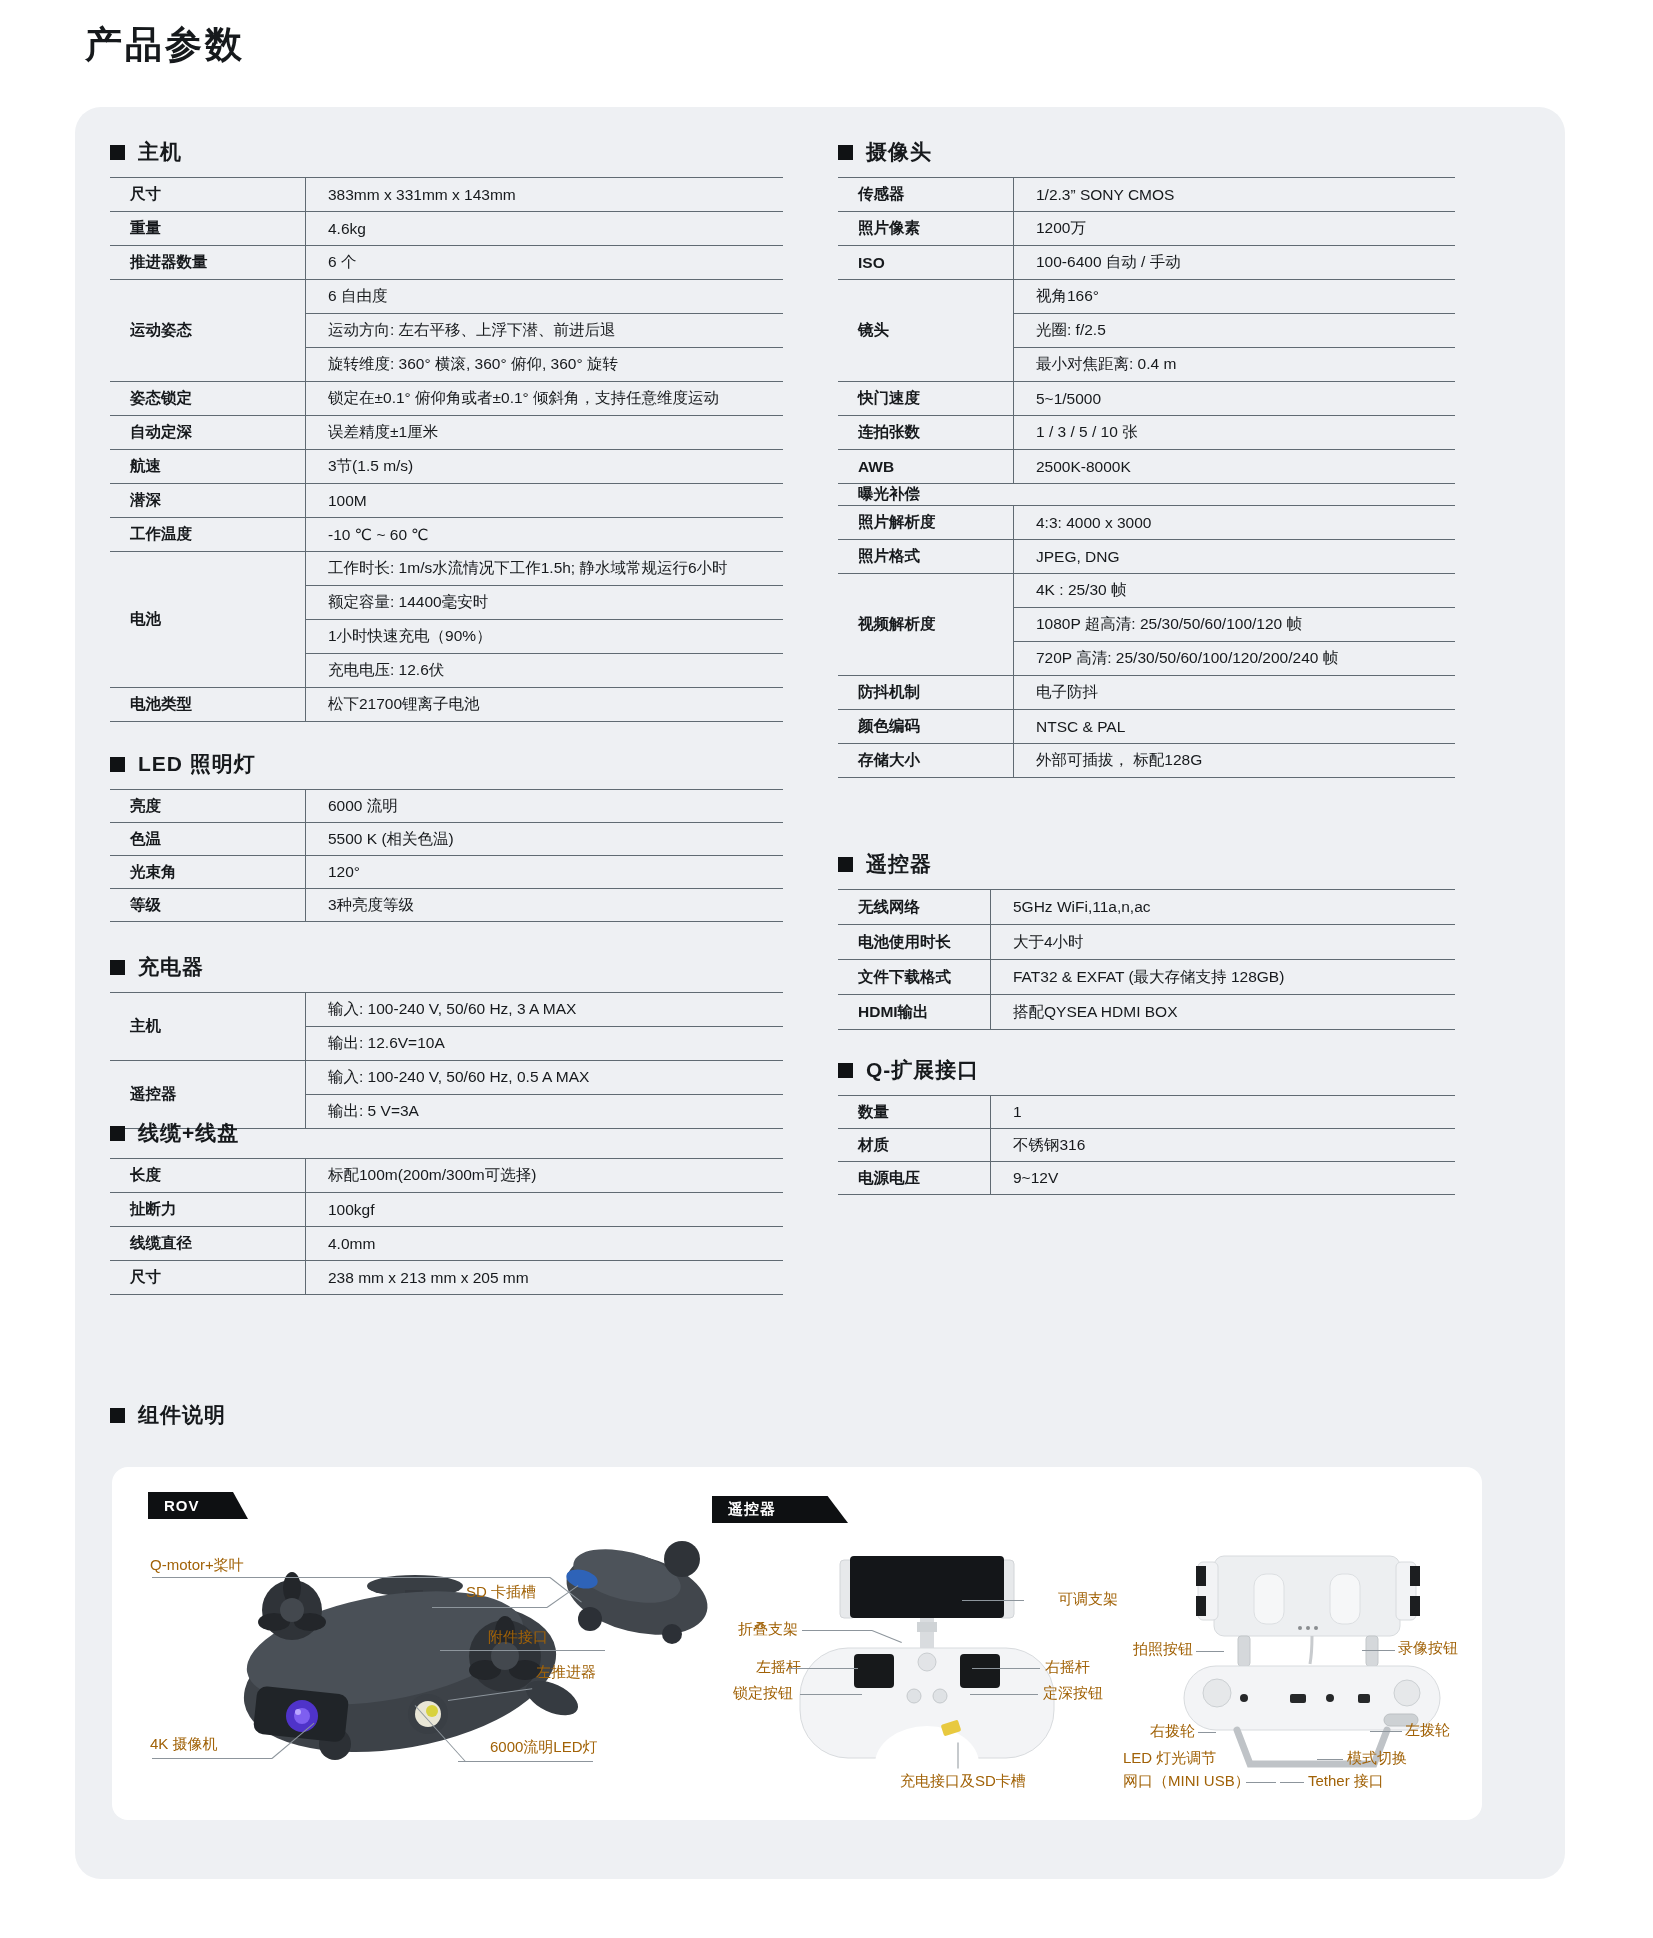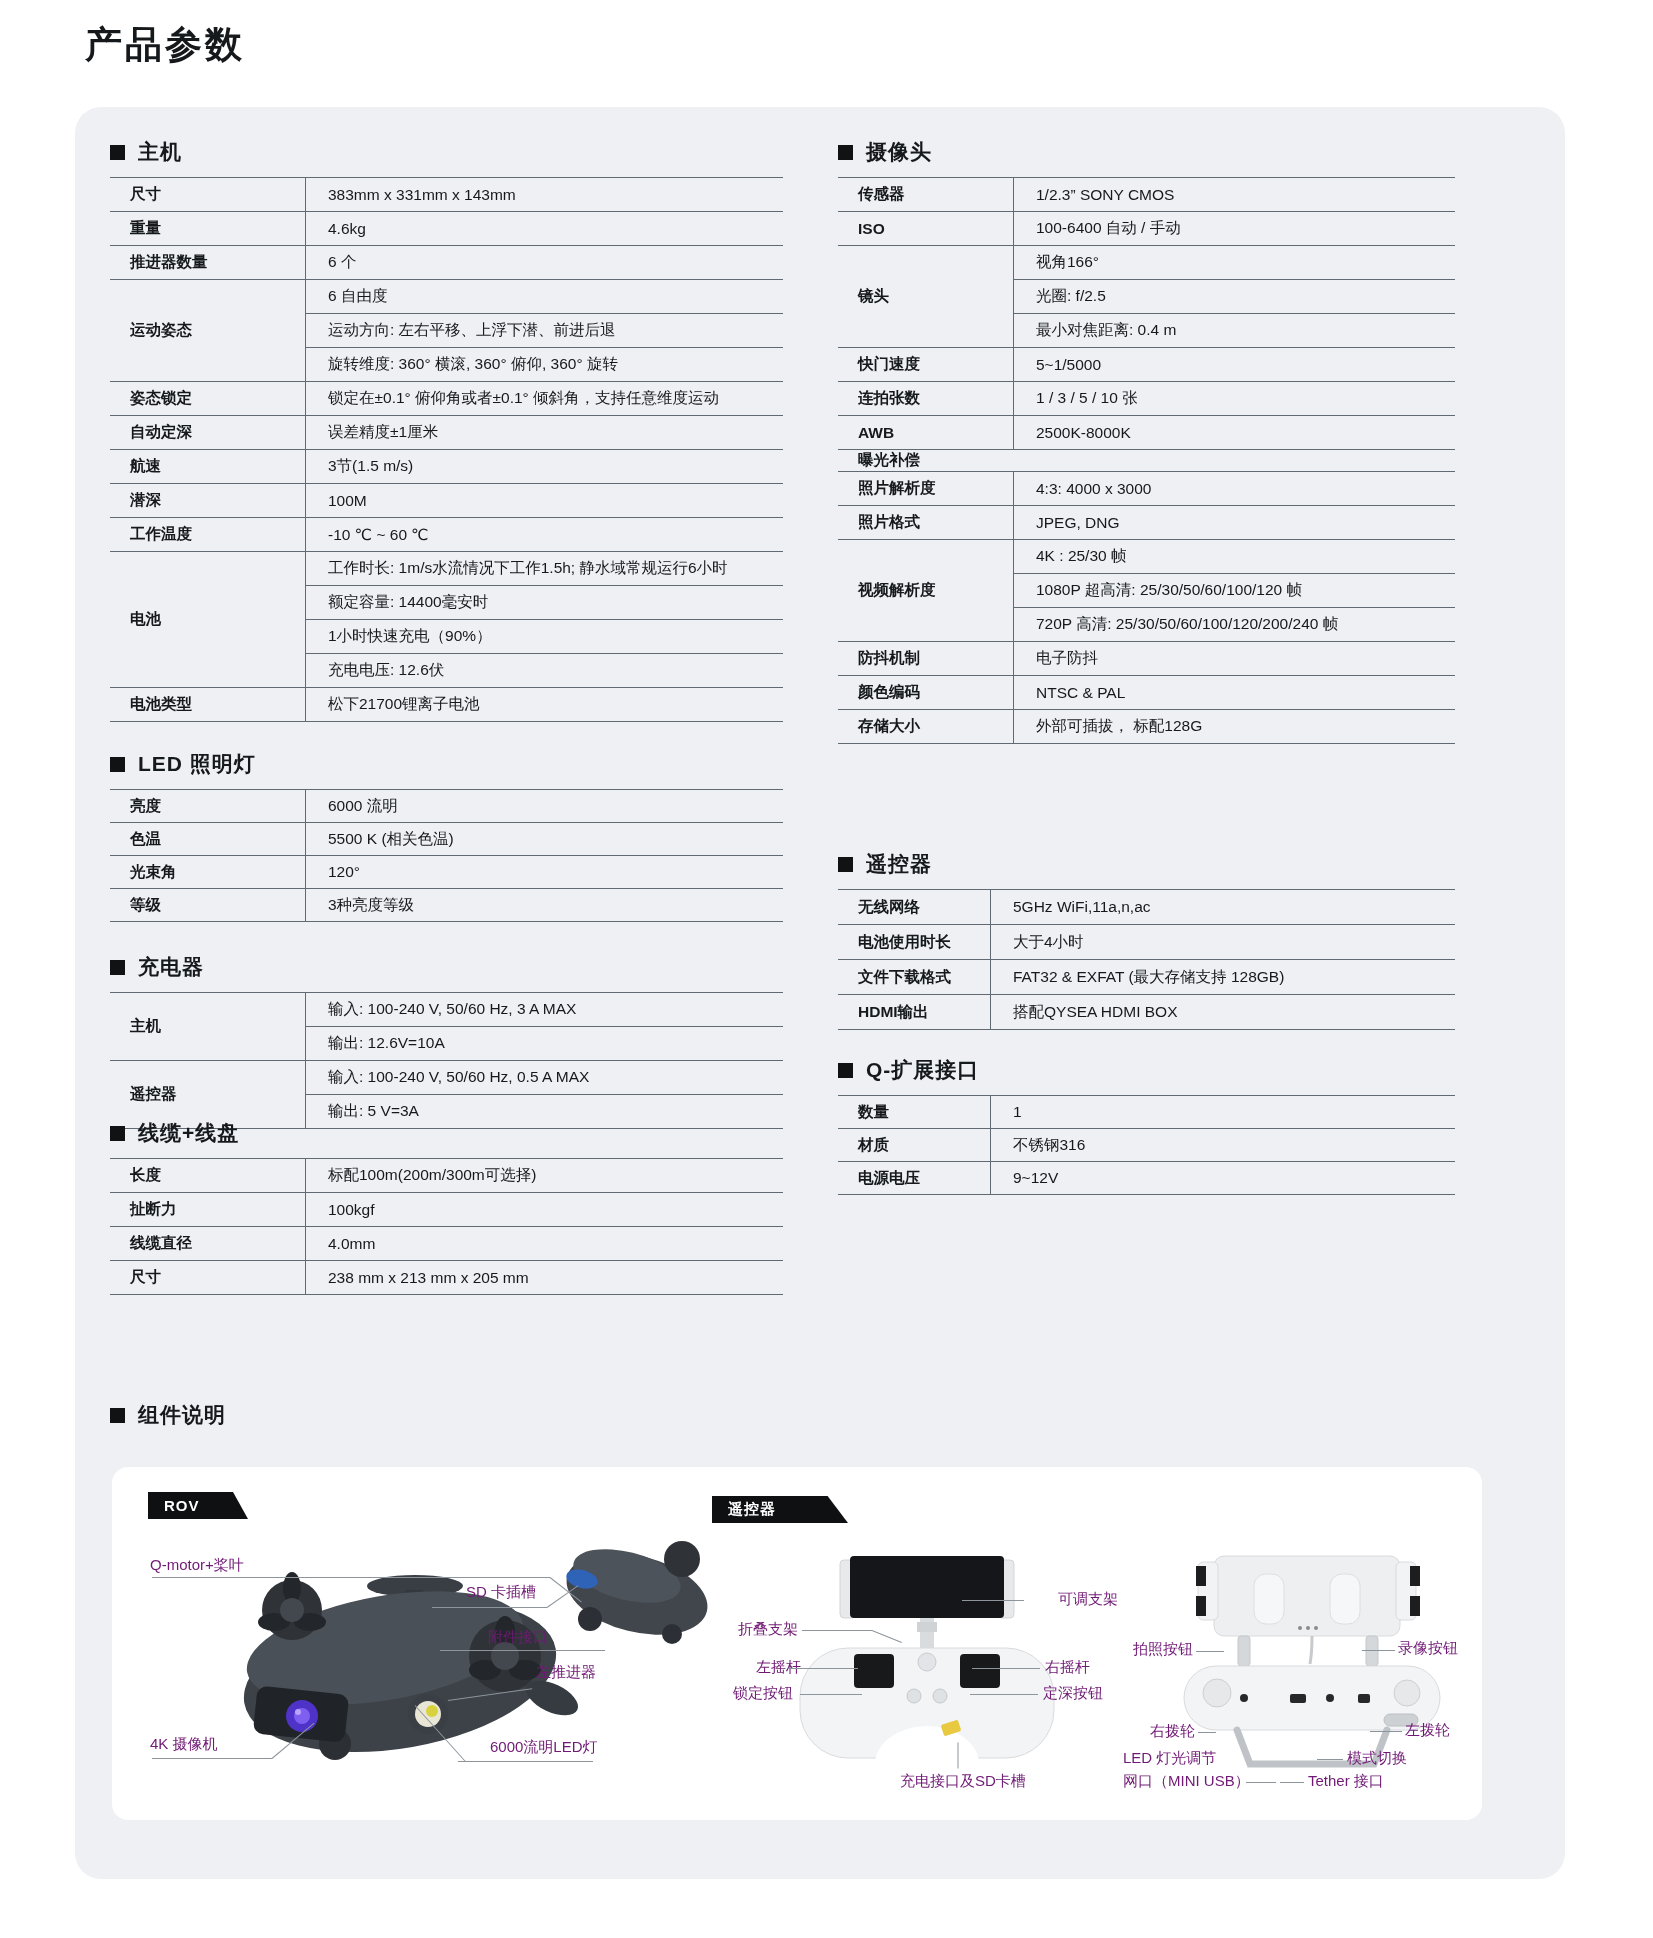--- a/index.html
+++ b/index.html
@@ -24,21 +24,21 @@
   .cl{width:var(--lw);flex:none;display:flex;align-items:center;padding-left:20px;
       font-size:15.5px;font-weight:600;box-sizing:border-box;}
   .cv{flex:1;border-left:1px solid var(--line);display:flex;flex-direction:column;text-align:right;}
   .v{min-height:var(--rh);display:flex;align-items:center;padding-left:22px;
      font-size:15.5px;border-bottom:1px solid var(--line);}
   .v:last-child{border-bottom:0;}
   .comp-card{position:absolute;left:112px;top:1467px;width:1370px;height:353px;background:#ffffff;border-radius:16px;}
   .badge{position:absolute;height:27px;background:#0e1012;color:#fff;font-size:15px;font-weight:600;
          display:flex;align-items:center;padding:0 22px 0 16px;letter-spacing:1px;
          clip-path:polygon(0 0,85% 0,100% 100%,0 100%);box-sizing:border-box;}
-  .callout{position:absolute;font-size:15px;white-space:nowrap;color:#701a75;}
+  .callout{position:absolute;font-size:15px;white-space:nowrap;color:#a16207;}
   .lead{position:absolute;height:1px;background:#8d959c;transform-origin:left center;}
   svg{position:absolute;display:block;}
 </style>
 </head>
 <body>
 
 <div class="page-title">产品参数</div>
 
 <div class="panel"></div>
 
@@ -211,20 +211,26 @@
 <div class="section" style="left:838px;top:139px;width:617px;--lw:175px;--rh:33px">
     <div class="sec-header">
       <span class="sq"></span>
       <span class="sec-title">摄像头</span>
     </div>
     <div class="spec-table">
       <div class="row">
         <div class="cl">传感器</div>
         <div class="cv">
           <div class="v">1/2.3”  SONY CMOS</div>
+        </div>
+      </div>
+      <div class="row">
+        <div class="cl">照片像素</div>
+        <div class="cv">
+          <div class="v">1200万</div>
         </div>
       </div>
       <div class="row">
         <div class="cl">ISO</div>
         <div class="cv">
           <div class="v">100-6400 自动 / 手动</div>
         </div>
       </div>
       <div class="row">
         <div class="cl">镜头</div>

